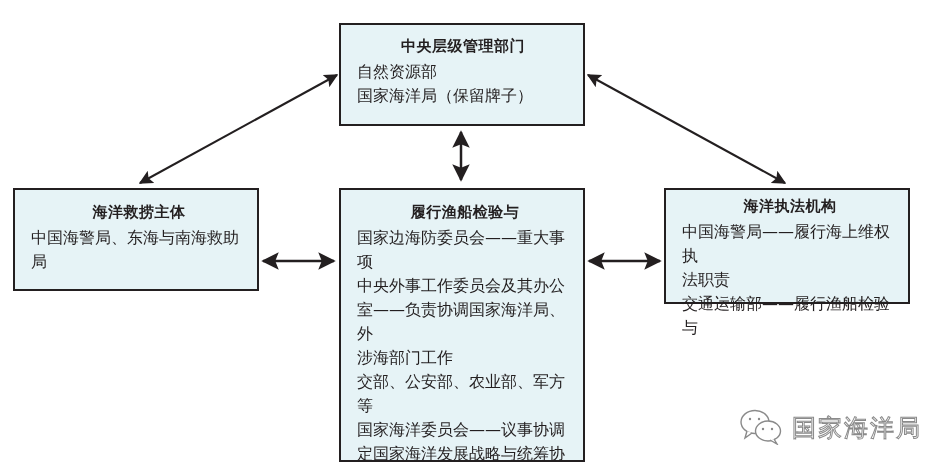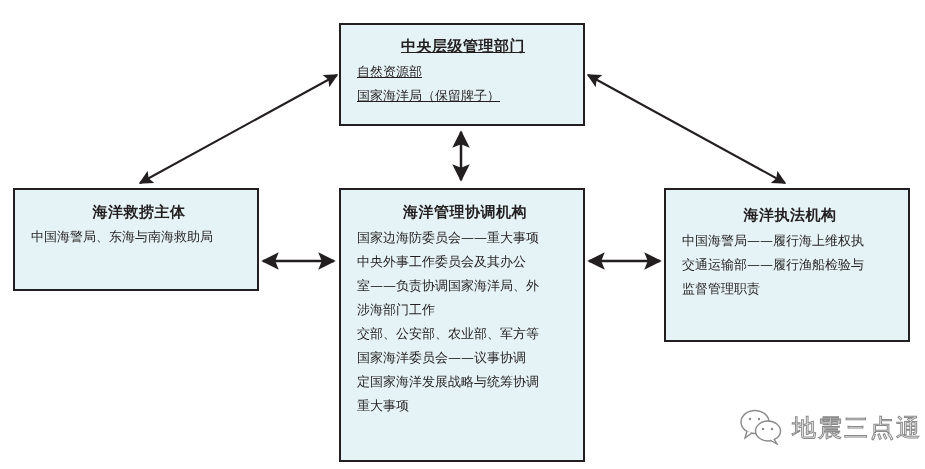--- a/index.html
+++ b/index.html
@@ -2,26 +2,26 @@
 <html><head>
   <meta charset="utf-8">
   <style>
     html, body { margin: 0; padding: 0; background: #ffffff; }
     body { width: 925px; height: 469px; position: relative; overflow: hidden;
            font-family: "DejaVu Sans", "Liberation Sans", sans-serif; color: #231f20; }
     .box { position: absolute; box-sizing: border-box; background: #e6f3f6;
            border: 2px solid #231f20; }
     .box .title { font-size: 15px; font-weight: bold; text-align: center;
                   letter-spacing: 0.5px; margin-bottom: 4px; }
-    .box .line { font-size: 13px; line-height: 24px; }
-    #box-top { left: 339px; top: 23px; width: 246px; height: 103px; padding: 12px 14px 0 16px; text-decoration: underline; }
-    #box-left { left: 13px; top: 188px; width: 246px; height: 103px; padding: 13px 10px 0 16px; font-family: Liberation Mono, monospace; }
+    .box .line { font-size: 16px; line-height: 24px; }
+    #box-top { left: 339px; top: 23px; width: 246px; height: 103px; padding: 12px 14px 0 16px; }
+    #box-left { left: 13px; top: 188px; width: 246px; height: 103px; padding: 13px 10px 0 16px; }
     #box-left .line { text-align: left; }
     #box-center { left: 339px; top: 188px; width: 246px; height: 274px; padding: 13px 10px 0 16px; }
-    #box-right { left: 664px; top: 188px; width: 246px; height: 154px; padding: 16px 10px 0 16px; }
+    #box-right { left: 664px; top: 188px; width: 246px; height: 116px; padding: 7px 10px 0 16px; }
     svg.arrows { position: absolute; left: 0; top: 0; }
     .watermark { position: absolute; left: 738px; top: 408px; height: 40px;
                  display: flex; align-items: center; gap: 8px; }
     .watermark .wm-text { font-size: 24px; color: #ffffff;
                           -webkit-text-stroke: 1px #8a8a8a; letter-spacing: 2px; }
   </style>
 </head>
 <body>
 
 <svg class="arrows" width="925" height="469">
@@ -42,45 +42,45 @@
   <div class="line">自然资源部</div>
   <div class="line">国家海洋局（保留牌子）</div>
 </div>
 
 <div class="box" id="box-left">
   <div class="title">海洋救捞主体</div>
   <div class="line">中国海警局、东海与南海救助局</div>
 </div>
 
 <div class="box" id="box-center">
-  <div class="title">海洋管理协调机构</div>
+  <div class="title">履行渔船检验与</div>
   <div class="line">国家边海防委员会——重大事项</div>
   <div class="line">中央外事工作委员会及其办公</div>
   <div class="line">室——负责协调国家海洋局、外</div>
   <div class="line">涉海部门工作</div>
   <div class="line">交部、公安部、农业部、军方等</div>
   <div class="line">国家海洋委员会——议事协调</div>
   <div class="line">定国家海洋发展战略与统筹协调</div>
   <div class="line">重大事项</div>
 </div>
 
 <div class="box" id="box-right">
   <div class="title">海洋执法机构</div>
   <div class="line">中国海警局——履行海上维权执</div>
+  <div class="line">法职责</div>
   <div class="line">交通运输部——履行渔船检验与</div>
-  <div class="line">监督管理职责</div>
 </div>
 
 <div class="watermark">
   <span>
     <svg width="46" height="38" viewBox="0 0 46 38">
       <ellipse cx="17" cy="15" rx="14" ry="11.5" fill="#ffffff" stroke="#8a8a8a" stroke-width="1.4"></ellipse>
       <path d="M9,24 L7,31 L14,26" fill="#ffffff" stroke="#8a8a8a" stroke-width="1.4"></path>
       <circle cx="12" cy="12" r="1.2" fill="#8a8a8a"></circle>
       <circle cx="21" cy="12" r="1.2" fill="#8a8a8a"></circle>
       <ellipse cx="30" cy="24" rx="12.5" ry="10" fill="#ffffff" stroke="#8a8a8a" stroke-width="1.4"></ellipse>
       <path d="M36,32 L39,37 L32,33" fill="#ffffff" stroke="#8a8a8a" stroke-width="1.4"></path>
       <circle cx="25" cy="22" r="1.2" fill="#8a8a8a"></circle>
       <circle cx="34" cy="22" r="1.2" fill="#8a8a8a"></circle>
     </svg>
   </span>
-  <span class="wm-text">地震三点通</span>
+  <span class="wm-text">国家海洋局</span>
 </div>
 
 </body></html>

